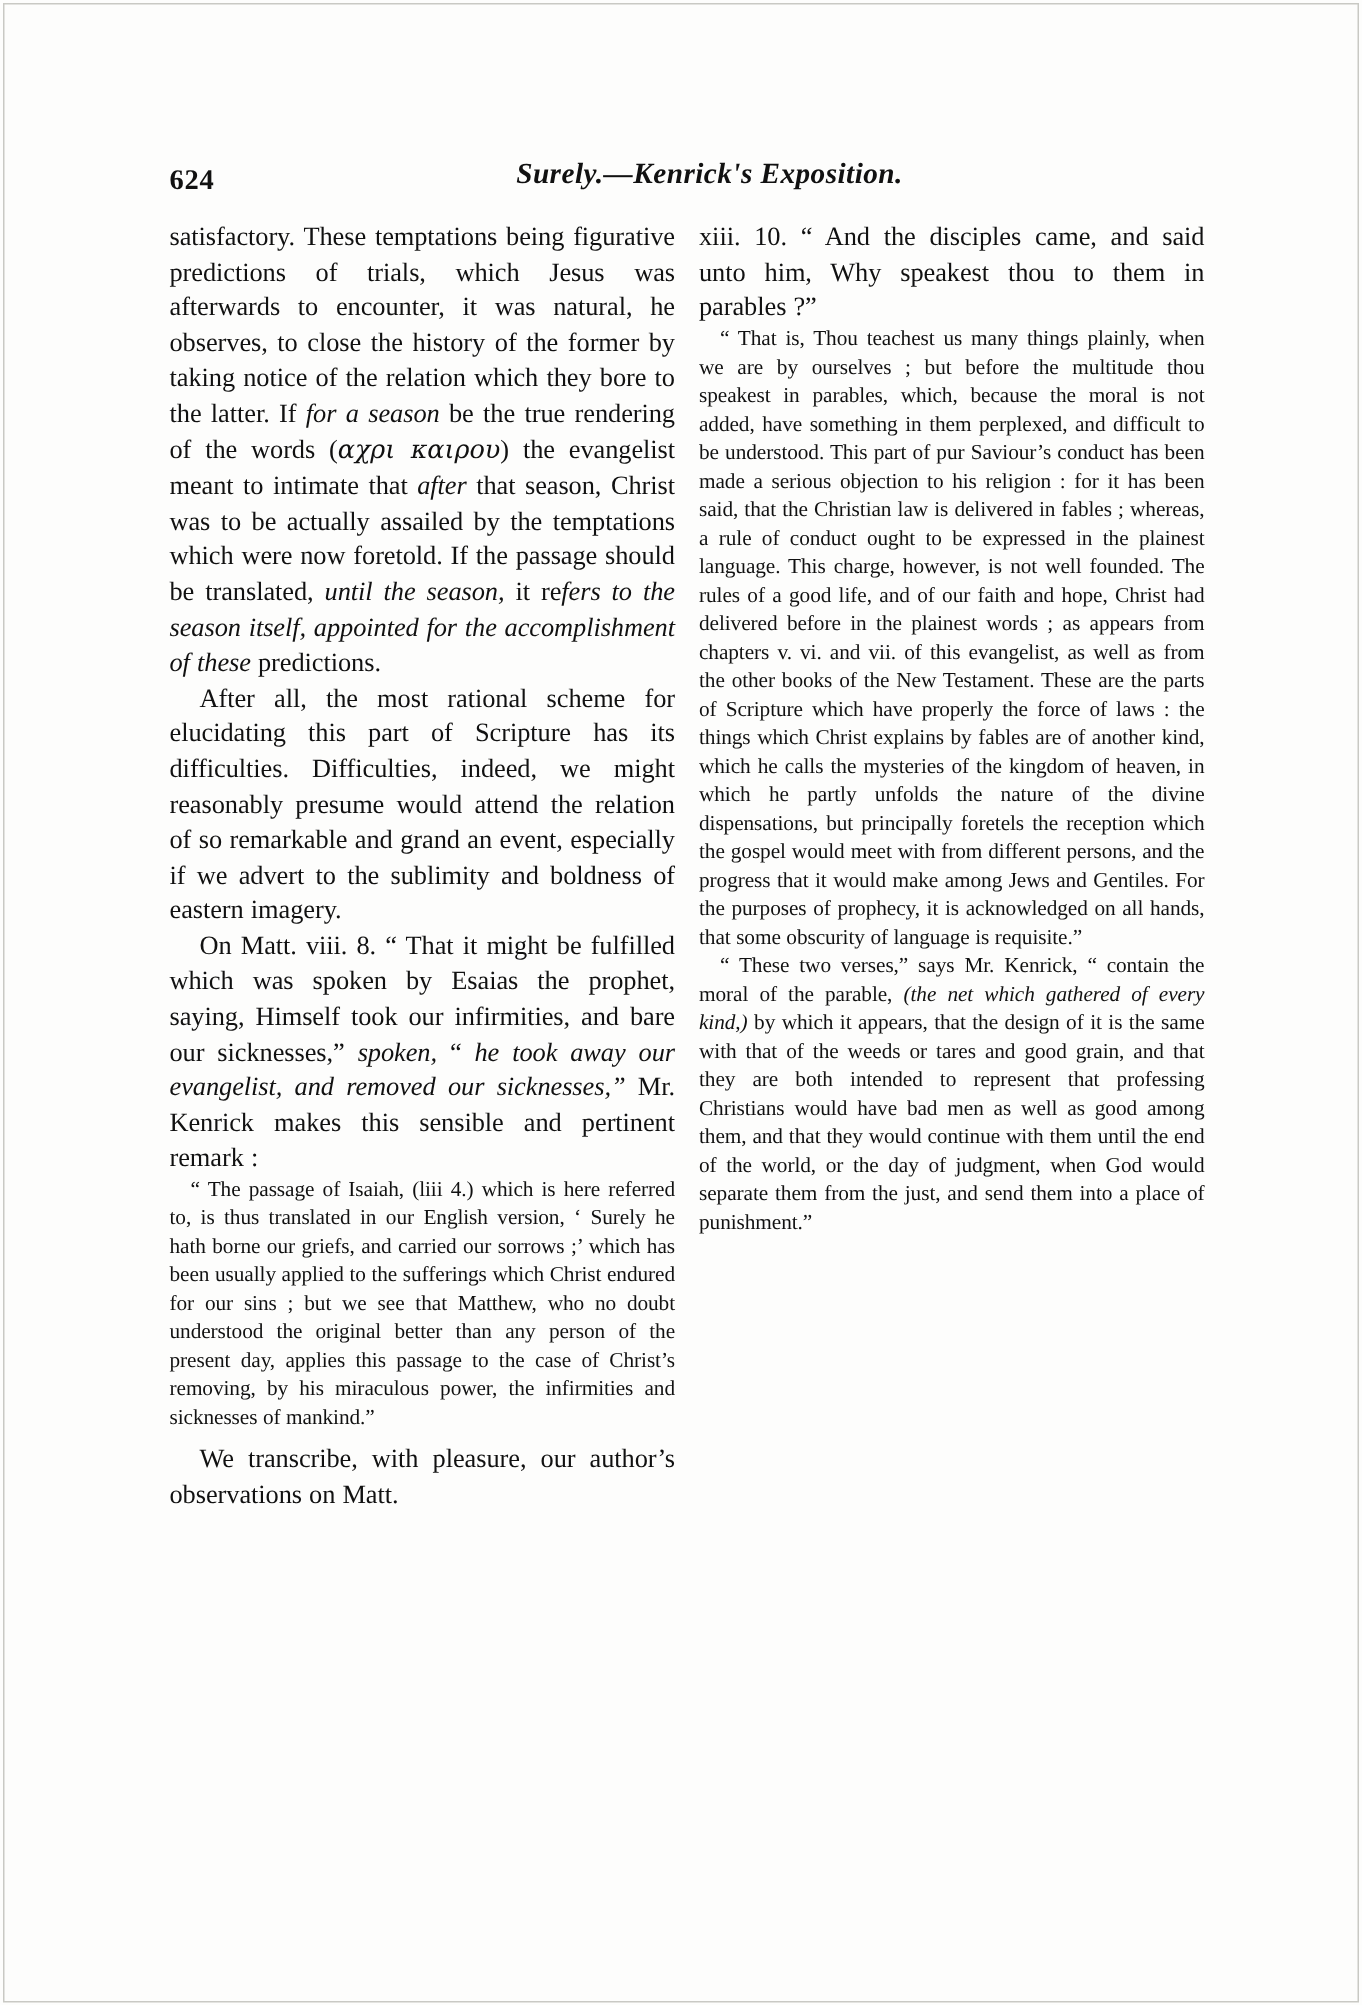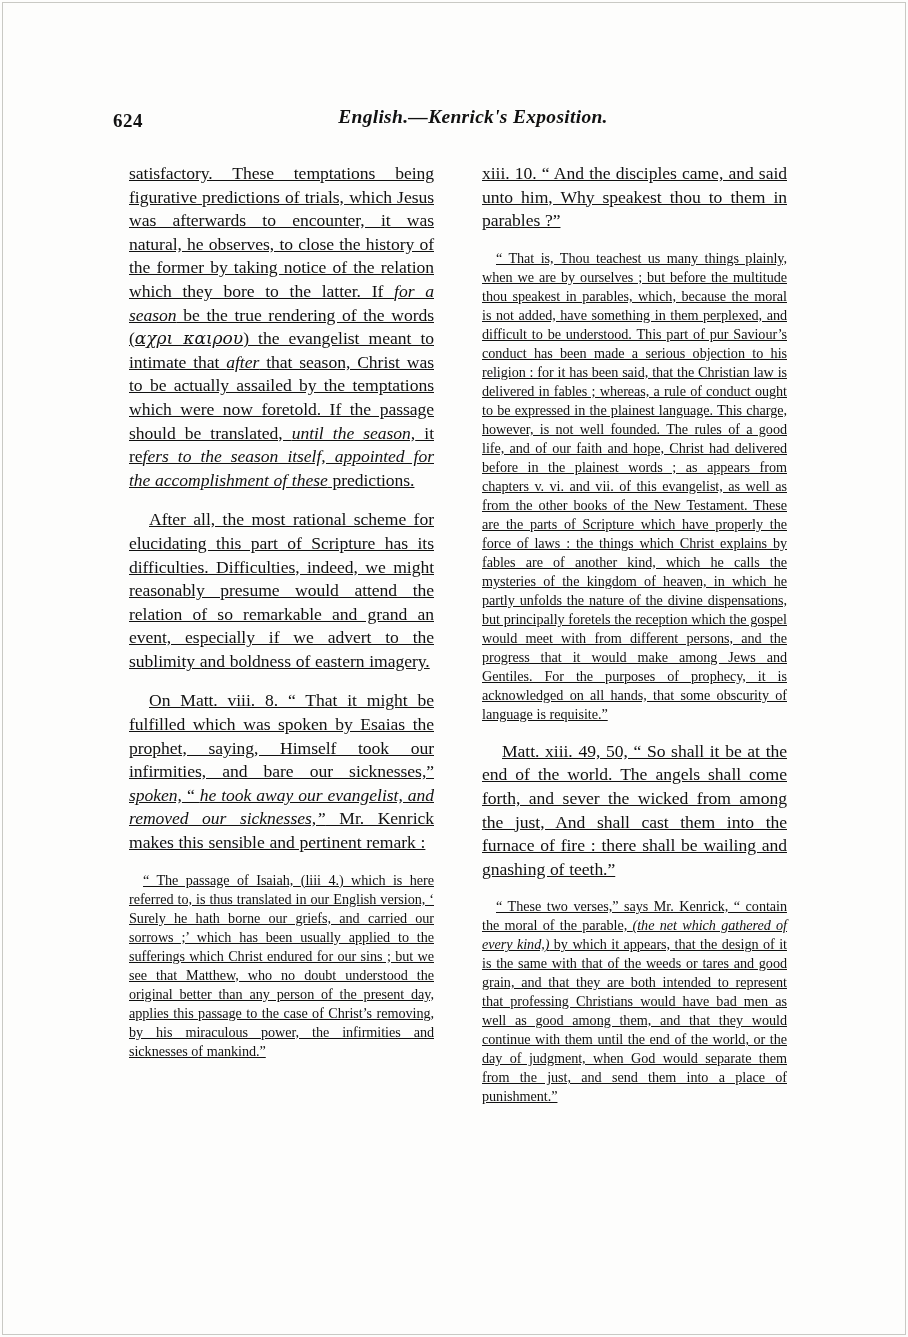--- a/index.html
+++ b/index.html
@@ -67,26 +67,25 @@
     display: flex;
     margin-top: 8px;
   }
   .col {
     width: 337px;
   }
   .col-left { margin-right: 16px; }
 
   
   p {
-    margin: 16px;
+    margin: 0;
     text-align: justify;
     text-justify: inter-word;
     -webkit-hyphens: none;
     hyphens: none;
-    text-decoration: underline;
   }
   .big {
     font-size: 17.6px;
     line-height: 23.6px;
     letter-spacing: -0.05px;
     word-spacing: 0.4px;
   }
   .small {
     font-size: 14.2px;
     line-height: 19.0px;
@@ -107,45 +106,45 @@
 </head>
 <body>
 
 <div id="page">
   <div id="page-frame"></div>
 
   <div id="scan">
 
     <div class="running-head">
       <div class="folio">624</div>
-      <div class="head-title">English.—Kenrick's Exposition.</div>
+      <div class="head-title">Surely.—Kenrick's Exposition.</div>
     </div>
 
     <div class="columns">
 
       <div class="col col-left">
 
         <p class="big"><span>satisfactory. These temptations being figurative predictions of trials, which Jesus was afterwards to encounter, it was natural, he observes, to close the history of the former by taking notice of the relation which they bore to the latter. If </span><i>for a season</i><span> be the true rendering of the words (</span><span class="gk">αχρι καιρου</span><span>) the evangelist meant to intimate that </span><i>after</i><span> that season, Christ was to be actually assailed by the temptations which were now foretold. If the passage should be translated, </span><i>until the season,</i><span> it re</span><i>fers to the season itself, appointed for the accomplishment of these</i><span> predictions.</span></p>
 
         <p class="big indent">After all, the most rational scheme for elucidating this part of Scripture has its difficulties. Difficulties, indeed, we might reasonably presume would attend the relation of so remarkable and grand an event, especially if we advert to the sublimity and boldness of eastern imagery.</p>
 
         <p class="big indent"><span>On Matt. viii. 8. “ That it might be fulfilled which was spoken by Esaias the prophet, saying, Himself took our infirmities, and bare our sicknesses,” </span><i>spoken,</i><span> “ </span><i>he took away our evangelist, and removed our sicknesses,”</i><span> Mr. Kenrick makes this sensible and pertinent remark :</span></p>
 
         <p class="small indent-sm">“ The passage of Isaiah, (liii 4.) which is here referred to, is thus translated in our English version, ‘ Surely he hath borne our griefs, and carried our sorrows ;’ which has been usually applied to the sufferings which Christ endured for our sins ; but we see that Matthew, who no doubt understood the original better than any person of the present day, applies this passage to the case of Christ’s removing, by his miraculous power, the infirmities and sicknesses of mankind.”</p>
 
+        <p class="big indent" style="margin-top:6px;">We transcribe, with pleasure, our author’s observations on Matt.</p>
 
       </div>
 
       <div class="col col-right">
 
         <p class="big">xiii. 10. “ And the disciples came, and said unto him, Why speakest thou to them in parables ?”</p>
 
         <p class="small indent-sm">“ That is, Thou teachest us many things plainly, when we are by ourselves ; but before the multitude thou speakest in parables, which, because the moral is not added, have something in them perplexed, and difficult to be understood. This part of pur Saviour’s conduct has been made a serious objection to his religion : for it has been said, that the Christian law is delivered in fables ; whereas, a rule of conduct ought to be expressed in the plainest language. This charge, however, is not well founded. The rules of a good life, and of our faith and hope, Christ had delivered before in the plainest words ; as appears from chapters v. vi. and vii. of this evangelist, as well as from the other books of the New Testament. These are the parts of Scripture which have properly the force of laws : the things which Christ explains by fables are of another kind, which he calls the mysteries of the kingdom of heaven, in which he partly unfolds the nature of the divine dispensations, but principally foretels the reception which the gospel would meet with from different persons, and the progress that it would make among Jews and Gentiles. For the purposes of prophecy, it is acknowledged on all hands, that some obscurity of language is requisite.”</p>
 
-        <p class="big indent">Matt. xiii. 49, 50, “ So shall it be at the end of the world. The angels shall come forth, and sever the wicked from among the just, And shall cast them into the furnace of fire : there shall be wailing and gnashing of teeth.”</p>
 
         <p class="small indent-sm"><span>“ These two verses,” says Mr. Kenrick, “ contain the moral of the parable, </span><i>(the net which gathered of every kind,)</i><span> by which it appears, that the design of it is the same with that of the weeds or tares and good grain, and that they are both intended to represent that professing Christians would have bad men as well as good among them, and that they would continue with them until the end of the world, or the day of judgment, when God would separate them from the just, and send them into a place of punishment.”</span></p>
 
 
       </div>
 
     </div>
   </div>
 </div>
 

